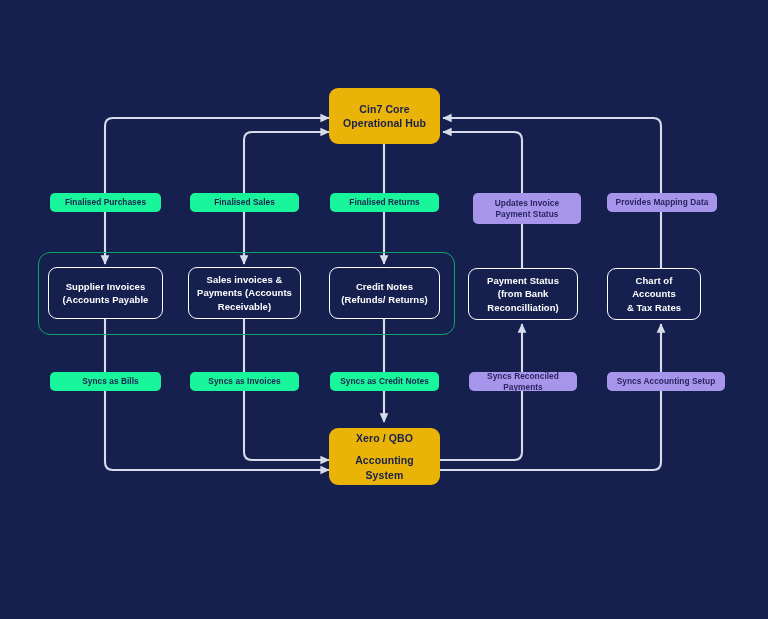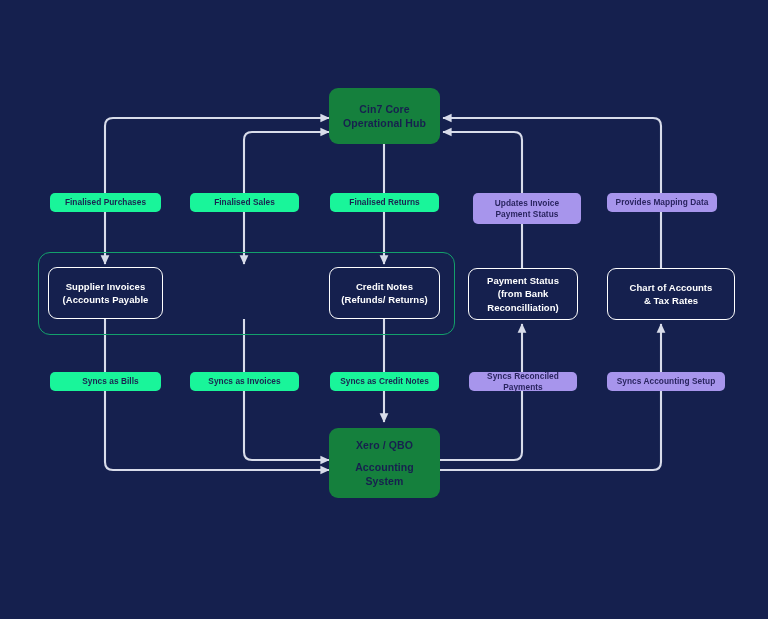--- a/index.html
+++ b/index.html
@@ -30,21 +30,21 @@
     position: absolute;
     box-sizing: border-box;
     display: flex;
     align-items: center;
     justify-content: center;
     text-align: center;
     z-index: 3;
   }
   
   .node-solid {
-    background: #15803d;
+    background: #eab308;
     border-radius: 9px;
     color: #17204f;
     font-size: 10.5px;
     font-weight: bold;
     line-height: 1.35;
     letter-spacing: .1px;
     padding: 4px 6px;
   }
   
   .node-outline {
@@ -136,38 +136,43 @@
   <div class="node node-solid" style="left:329px; top:88px; width:111px; height:56px; flex-direction:column;">
     <span>Cin7 Core</span>
     <span>Operational Hub</span>
   </div>
 
   <div class="node node-outline" style="left:48px; top:267px; width:115px; height:52px; flex-direction:column;">
     <span>Supplier Invoices</span>
     <span>(Accounts Payable</span>
   </div>
 
+  <div class="node node-outline" style="left:188px; top:267px; width:113px; height:52px; flex-direction:column;">
+    <span>Sales invoices &amp;</span>
+    <span>Payments (Accounts</span>
+    <span>Receivable)</span>
+  </div>
 
   <div class="node node-outline" style="left:329px; top:267px; width:111px; height:52px; flex-direction:column;">
     <span>Credit Notes</span>
     <span>(Refunds/ Returns)</span>
   </div>
 
   <div class="node node-outline" style="left:468px; top:268px; width:110px; height:52px; flex-direction:column;">
     <span>Payment Status</span>
     <span>(from Bank</span>
     <span>Reconcilliation)</span>
   </div>
 
-  <div class="node node-outline" style="left:607px; top:268px; width:128px; height:52px; flex-direction:column;">
+  <div class="node node-outline" style="left:607px; top:268px; width:94px; height:52px; flex-direction:column;">
     <span>Chart of Accounts</span>
     <span>&amp; Tax Rates</span>
   </div>
 
-  <div class="node node-solid" style="left:329px; top:428px; width:111px; height:70px; flex-direction:column;gap:8px;">
+  <div class="node node-solid" style="left:329px; top:428px; width:111px; height:57px; flex-direction:column;gap:8px;">
     <span>Xero / QBO</span>
     <span>Accounting System</span>
   </div>
 
   <div class="pill pill-green" style="left:50px; top:193px; width:111px; height:19px;">Finalised Purchases</div>
   <div class="pill pill-green" style="left:190px; top:193px; width:109px; height:19px;">Finalised Sales</div>
   <div class="pill pill-green" style="left:330px; top:193px; width:109px; height:19px;">Finalised Returns</div>
   <div class="pill pill-purple" style="left:473px; top:193px; width:108px; height:31px;">Updates Invoice Payment Status</div>
   <div class="pill pill-purple" style="left:607px; top:193px; width:110px; height:19px;">Provides Mapping Data</div>
 

